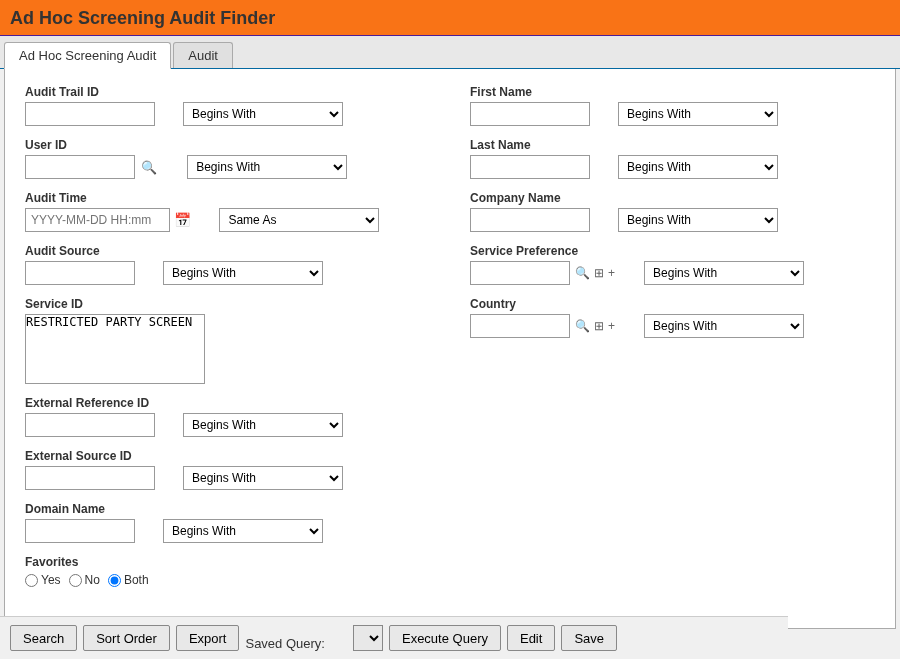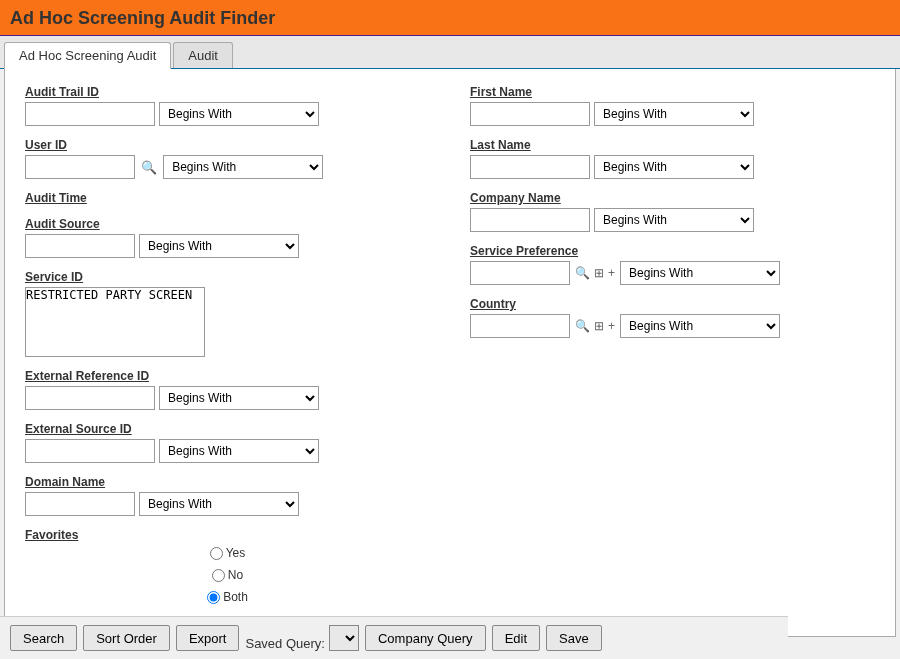--- a/index.html
+++ b/index.html
@@ -54,41 +54,41 @@
       gap: 0 40px;
     }
     .field-group {
       margin-bottom: 12px;
     }
     .field-label {
       font-size: 12px;
       font-weight: bold;
       margin-bottom: 3px;
       display: block;
-      text-decoration: underline;
     }
     .field-row {
       display: flex;
       align-items: center;
       gap: 4px;
     }
     input[type="text"] {
       border: 1px solid #999;
       padding: 3px 5px;
       font-size: 12px;
       height: 24px;
       background: #fff;
     }
     select {
       border: 1px solid #999;
       padding: 2px 4px;
       font-size: 12px;
       height: 24px;
       background: #fff;
       cursor: pointer;
+      margin-left: 24px;
     }
     .audit-trail-input { width: 130px; }
     .condition-select-wide { width: 160px; }
     .condition-select { width: 160px; }
     .user-id-input { width: 110px; }
     .audit-time-input { width: 145px; }
     .audit-source-input { width: 110px; }
     .service-id-textarea {
       border: 1px solid #999;
       padding: 0;
@@ -123,21 +123,20 @@
       border: none;
       background: none;
       padding: 0 1px;
     }
 
     .favorites-row {
       display: flex;
       align-items: center;
       gap: 8px;
       margin-top: 4px;
-      flex-direction: column;
     }
     .favorites-row label {
       display: flex;
       align-items: center;
       gap: 3px;
       font-size: 12px;
     }
 
     .bottom-toolbar {
       display: flex;
@@ -217,20 +216,30 @@
             <option>Contains</option>
             <option>Ends With</option>
             <option>Equals</option>
             <option>Not Equal</option>
           </select>
         </div>
       </div>
 
       <div class="field-group">
         <span class="field-label">Audit Time</span>
+        <div class="field-row">
+          <input type="text" class="audit-time-input" placeholder="YYYY-MM-DD HH:mm" value="" style="">
+          <span style="cursor:pointer;font-size:14px;">📅</span>
+          <select class="condition-select">
+            <option>Same As</option>
+            <option>Before</option>
+            <option>After</option>
+            <option>Between</option>
+          </select>
+        </div>
       </div>
 
       <div class="field-group">
         <span class="field-label">Audit Source</span>
         <div class="field-row">
           <input type="text" class="audit-source-input" value="" style="">
           <select class="condition-select-wide">
             <option>Begins With</option>
             <option>Contains</option>
             <option>Ends With</option>
@@ -399,16 +408,16 @@
 <div class="bottom-toolbar">
   <button class="toolbar-btn">Search</button>
   <button class="toolbar-btn">Sort Order</button>
   <button class="toolbar-btn">Export</button>
   <div class="saved-query-container">
     <span class="saved-query-label">Saved Query:</span>
     <select class="saved-query-select">
       <option></option>
     </select>
   </div>
-  <button class="toolbar-btn">Company Query</button>
+  <button class="toolbar-btn">Execute Query</button>
   <button class="toolbar-btn">Edit</button>
   <button class="toolbar-btn">Save</button>
 </div>
 
 </body></html>

